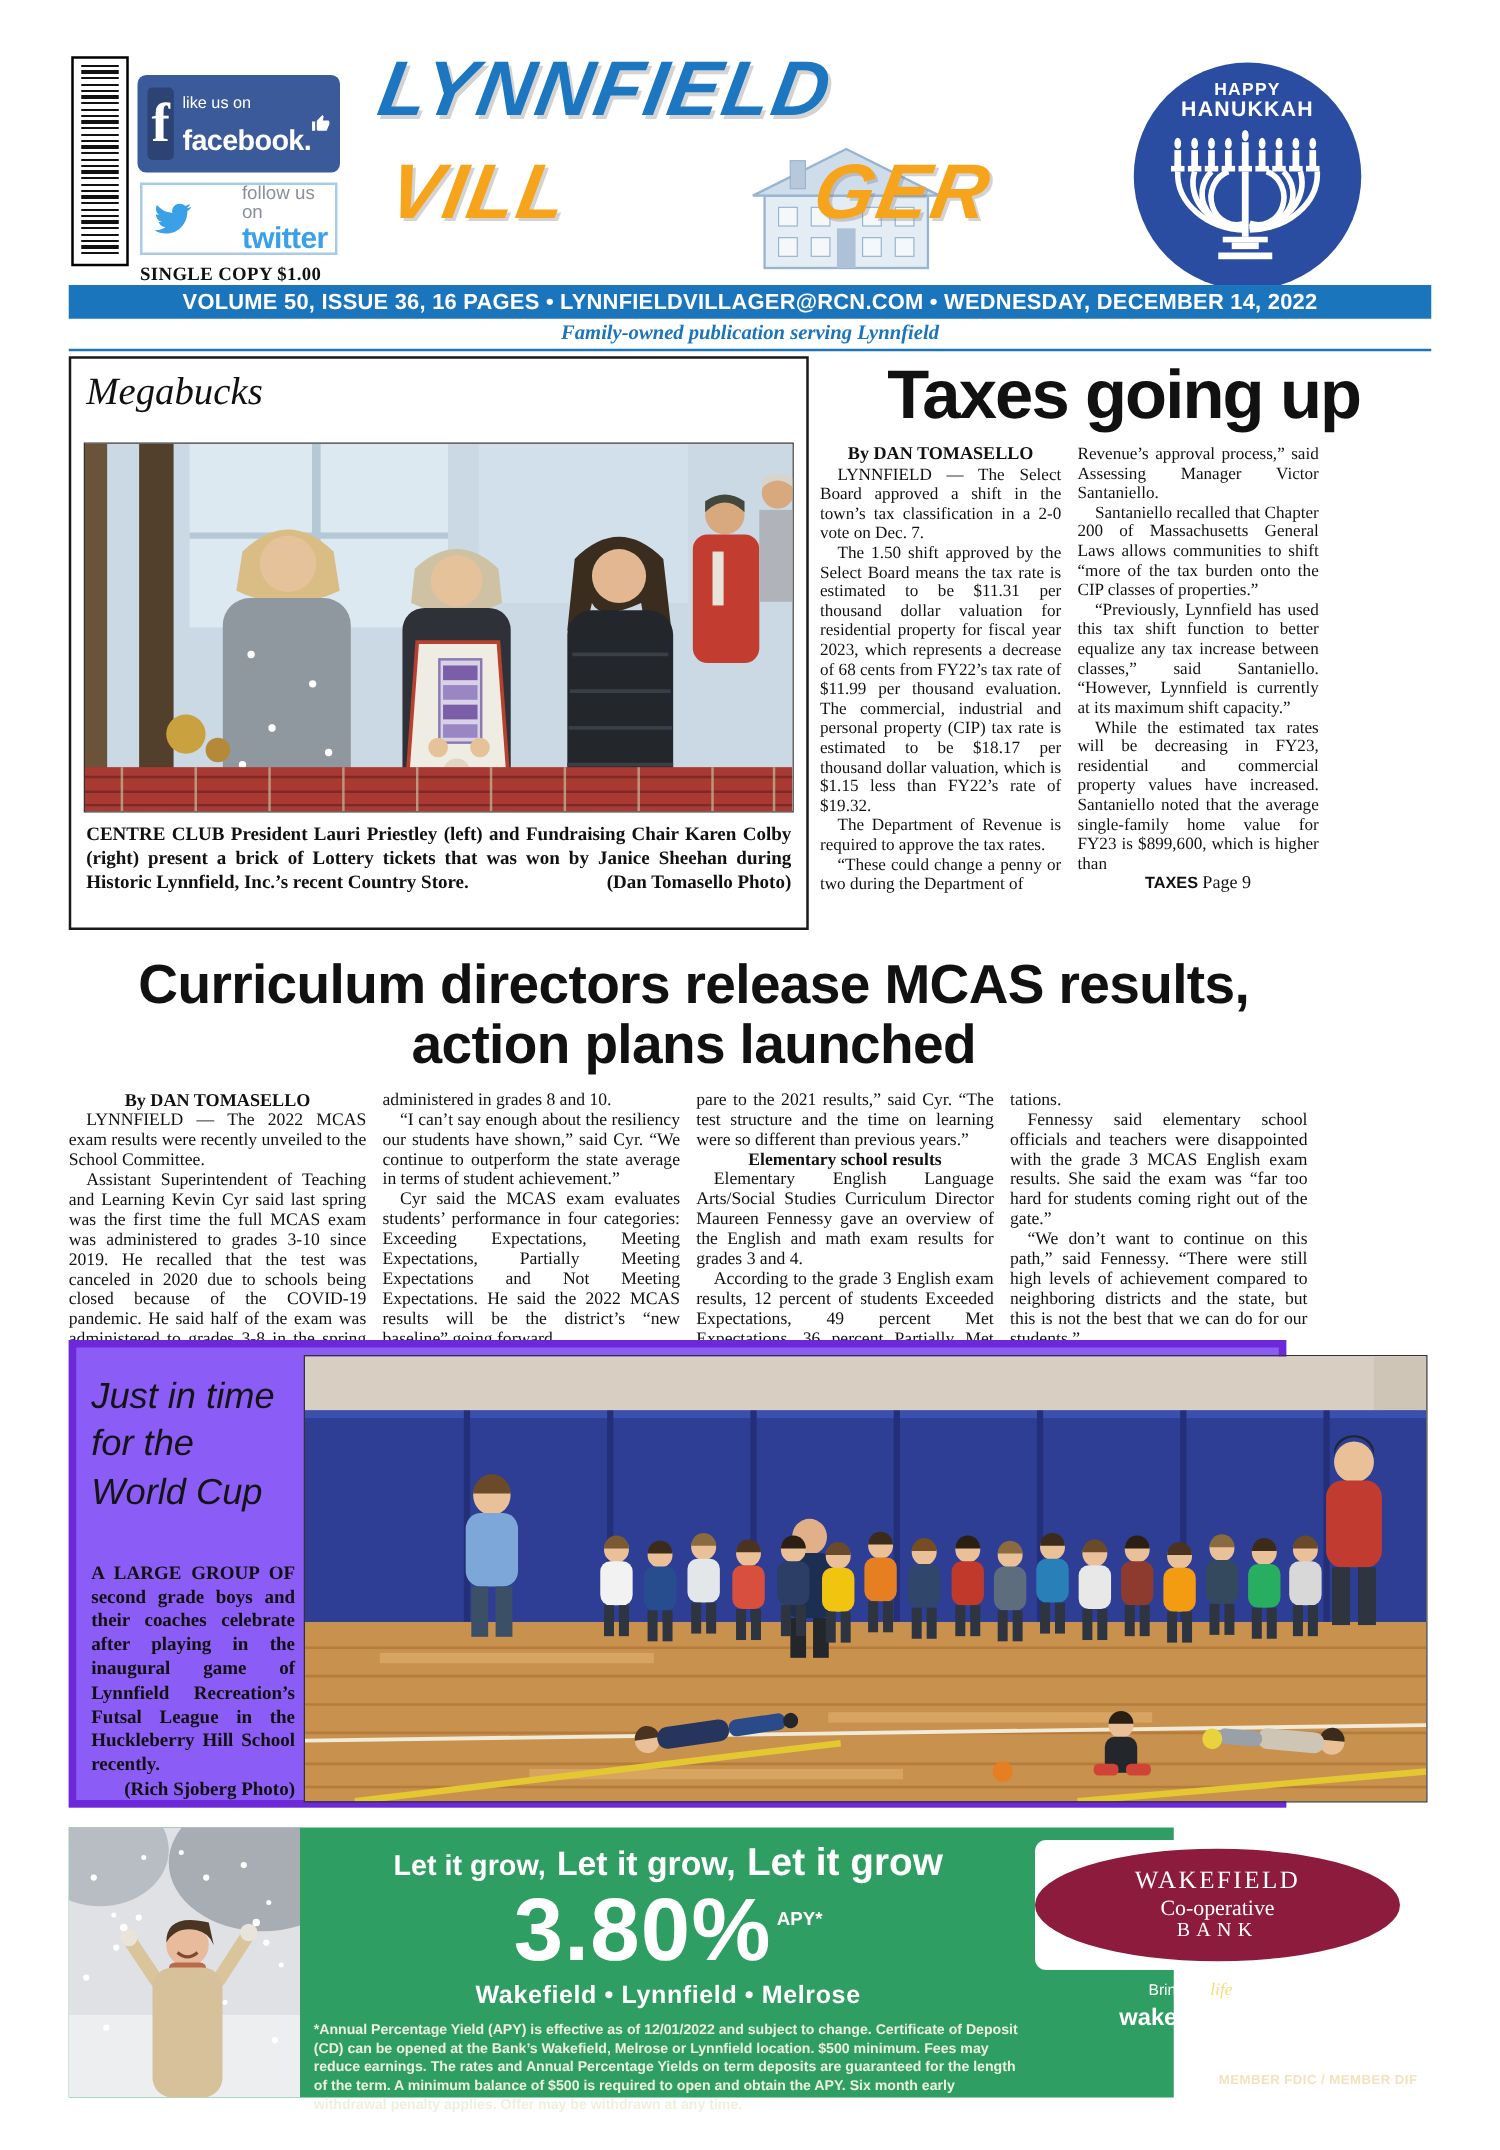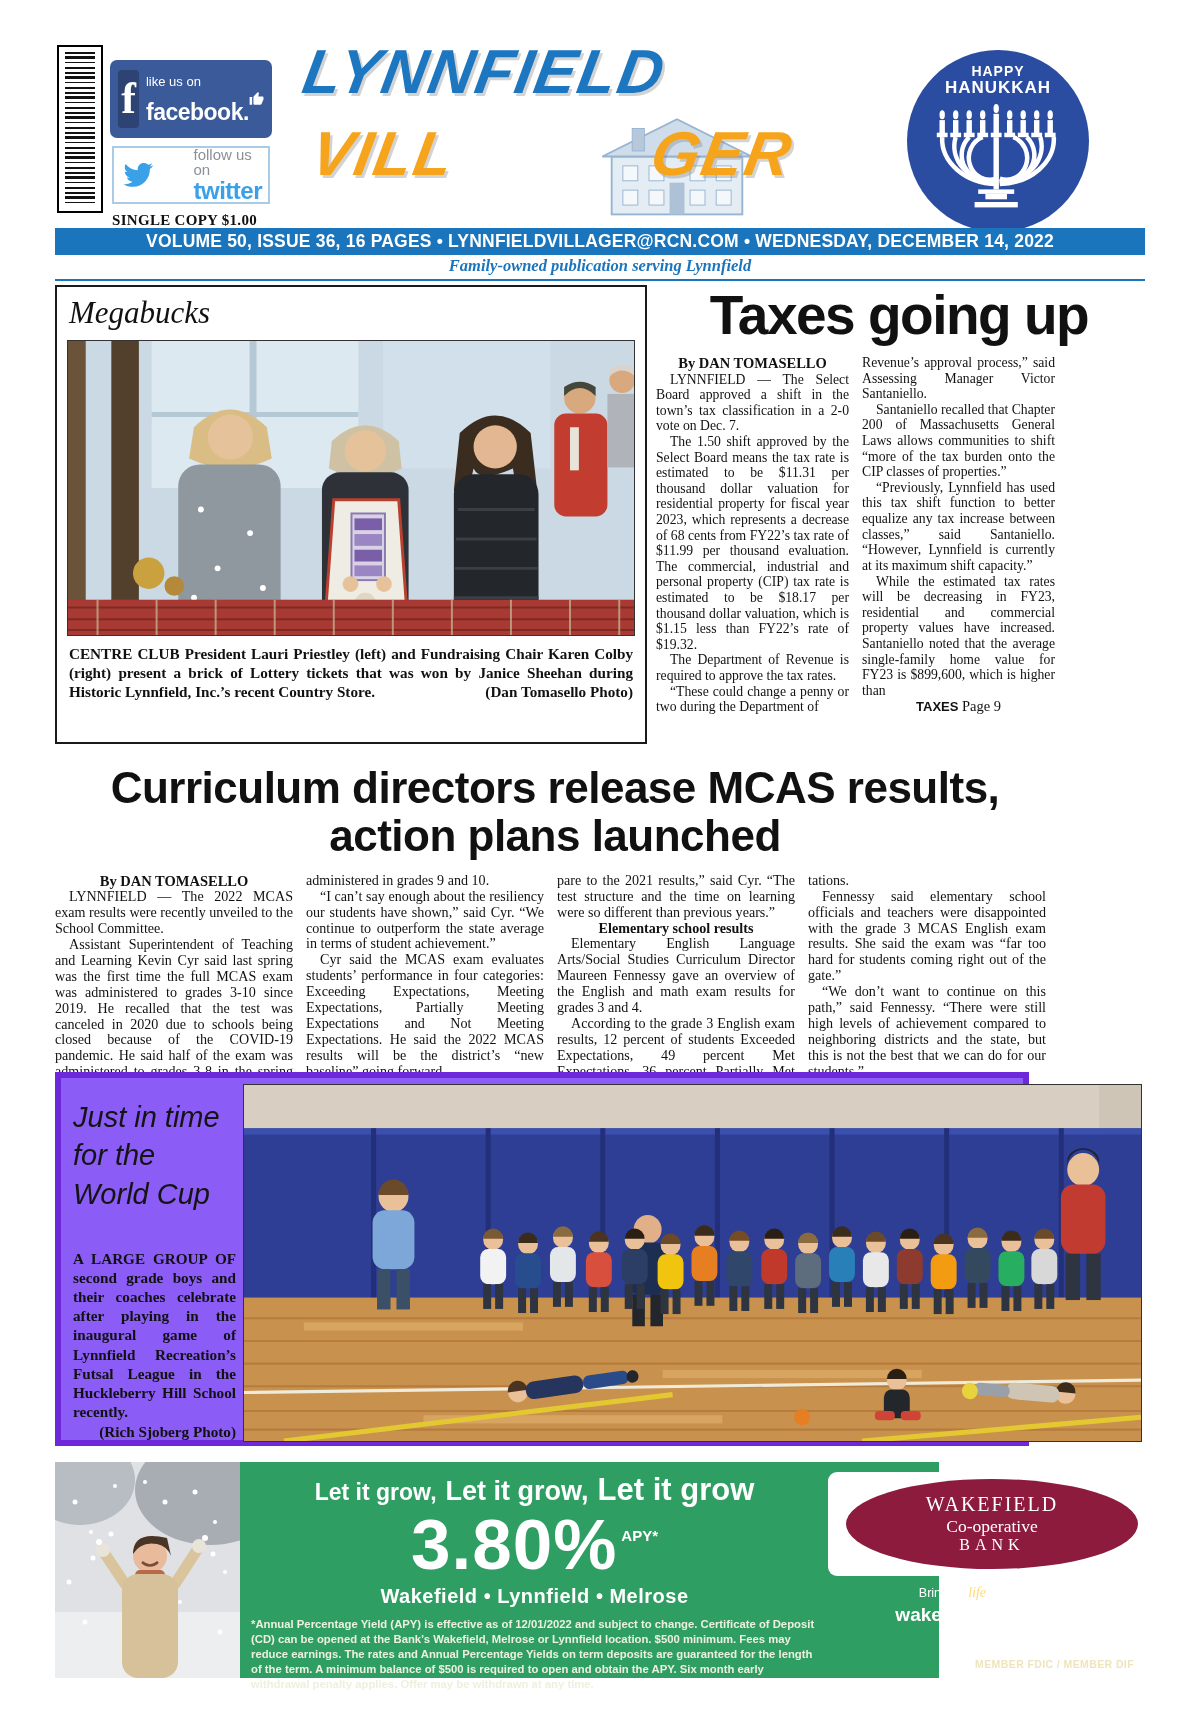--- a/index.html
+++ b/index.html
@@ -31,21 +31,21 @@
   .h-l1{font-size:14px;letter-spacing:1px;line-height:1.1;}
   .h-l2{font-size:17px;letter-spacing:1px;line-height:1.1;}
   .menorah{width:126px;height:116px;margin-top:1px;}
 
   .volume-bar{position:absolute;left:55px;top:228px;width:1090px;height:27px;background:#1b75bc;color:#fff;font-family:"Liberation Sans",sans-serif;font-weight:bold;font-size:17.5px;text-align:center;line-height:27px;letter-spacing:.2px;}
   .tagline{position:absolute;left:0;top:256px;width:1200px;text-align:center;color:#1b75bc;font-weight:bold;font-style:italic;font-size:16.5px;}
   .header-rule{position:absolute;left:55px;top:279px;width:1090px;height:2px;background:#1b75bc;}
 
   
   .megabucks{position:absolute;left:55px;top:285px;width:592px;height:459px;border:2px solid #1a1a1a;padding:6px 10px;box-sizing:border-box;background:#fff;}
-  .mb-title{font-style:italic;font-weight:normal;font-size:31px;margin:2px 0 9px 2px;}
+  .mb-title{font-style:italic;font-weight:normal;font-size:31px;margin:2px 0 23px 2px;}
   .mb-photo{width:100%;height:296px;border:1px solid #333;box-sizing:border-box;overflow:hidden;}
   .mb-photo svg{display:block;width:100%;height:100%;}
   .caption{margin:8px 2px 0;font-weight:bold;font-size:15.2px;line-height:1.26;text-align:justify;}
   .cap-credit{float:right;}
 
   
   .taxes{position:absolute;left:652px;top:288px;width:494px;}
   .tx-headline{font-family:"Liberation Sans",sans-serif;font-weight:900;font-size:55px;letter-spacing:-1.5px;text-align:center;margin:0 0 12px;line-height:1;}
   .tx-cols{display:flex;gap:13px;padding-left:4px;}
   .tx-col{width:193px;font-size:13.7px;line-height:1.14;text-align:justify;}
@@ -81,21 +81,21 @@
   .g1{font-size:23px;margin-right:9px;}
   .g2{font-size:27px;margin-right:9px;}
   .g3{font-size:31px;}
   .rate-row{margin-top:1px;line-height:1;}
   .rate{font-size:71px;font-weight:900;letter-spacing:1px;}
   .apy{font-size:15px;font-weight:bold;vertical-align:28px;margin-left:4px;}
   .product{font-size:31px;font-weight:bold;margin-top:3px;}
   .locations{font-size:20px;font-weight:bold;margin-top:5px;letter-spacing:.5px;}
   .disclaimer{margin:9px 4px 0;font-size:11.3px;font-weight:bold;line-height:1.32;color:#eef0df;text-align:left;}
   .ad-right{position:absolute;left:765px;top:0;width:326px;height:216px;}
-  .bank-box{margin:10px auto 0;width:310px;height:104px;background:#fff;border-radius:9px;display:flex;align-items:center;justify-content:flex-end;}
+  .bank-box{margin:10px auto 0;width:310px;height:104px;background:#fff;border-radius:9px;display:flex;align-items:center;justify-content:flex-start;}
   .bank-oval{width:292px;height:90px;background:#8d1b3d;border-radius:50%;color:#fff;text-align:center;display:flex;flex-direction:column;justify-content:center;line-height:1.15;}
   .bank-w1{font-size:20px;letter-spacing:2px;}
   .bank-w2{font-size:17.5px;}
   .bank-w3{font-size:16px;letter-spacing:5px;}
   .slogan{text-align:center;color:#fff;font-family:"Liberation Sans",sans-serif;font-size:12.5px;margin-top:9px;}
   .slogan .em{color:#ffd97a;font-style:italic;font-family:"Liberation Serif",serif;font-size:14px;}
   .website{text-align:center;color:#fff;font-family:"Liberation Sans",sans-serif;font-weight:bold;font-size:19px;margin-top:3px;cursor:pointer;}
   .member{position:absolute;right:12px;bottom:8px;color:#efe4bd;font-family:"Liberation Sans",sans-serif;font-size:10.5px;font-weight:bold;letter-spacing:.4px;}
 </style>
 </head>
@@ -288,21 +288,21 @@
       <span>Curriculum directors release MCAS results,</span><br>
       <span>action plans launched</span>
     </h1>
     <div class="mc-cols">
       <div class="mc-col bodytext">
         <p class="byline">By DAN TOMASELLO</p>
         <p>LYNNFIELD — The 2022 MCAS exam results were recently unveiled to the School Committee.</p>
         <p>Assistant Superintendent of Teaching and Learning Kevin Cyr said last spring was the first time the full MCAS exam was administered to grades 3-10 since 2019. He recalled that the test was canceled in 2020 due to schools being closed because of the COVID-19 pandemic. He said half of the exam was administered to grades 3-8 in the spring of 2021 while the full test was</p>
       </div>
       <div class="mc-col bodytext">
-        <p class="cont">administered in grades 9 and 10.</p>
+        <p class="cont">administered in grades 8 and 10.</p>
         <p>“I can’t say enough about the resiliency our students have shown,” said Cyr. “We continue to outperform the state average in terms of student achievement.”</p>
         <p>Cyr said the MCAS exam evaluates students’ performance in four categories: Exceeding Expectations, Meeting Expectations, Partially Meeting Expectations and Not Meeting Expectations. He said the 2022 MCAS results will be the district’s “new baseline” going forward.</p>
         <p>“The state has advised us not to com-</p>
       </div>
       <div class="mc-col bodytext">
         <p class="cont">pare to the 2021 results,” said Cyr. “The test structure and the time on learning were so different than previous years.”</p>
         <p class="subhead">Elementary school results</p>
         <p>Elementary English Language Arts/Social Studies Curriculum Director Maureen Fennessy gave an overview of the English and math exam results for grades 3 and 4.</p>
         <p>According to the grade 3 English exam results, 12 percent of students Exceeded Expectations, 49 percent Met Expectations, 36 percent Partially Met Expectations and 3 percent Did Not Meet Expec-</p>
       </div>

